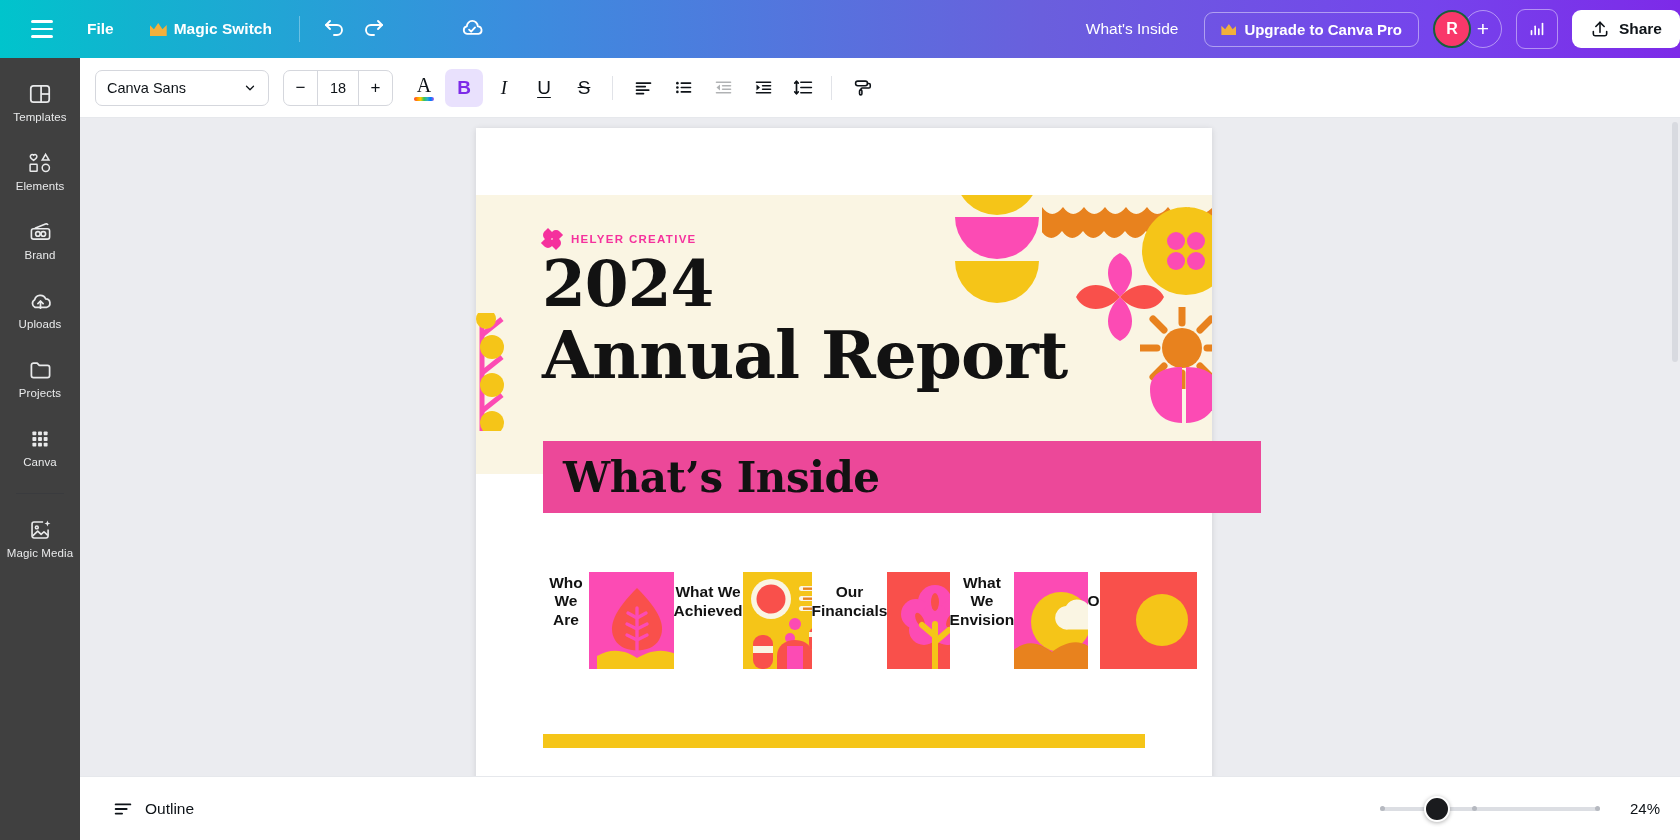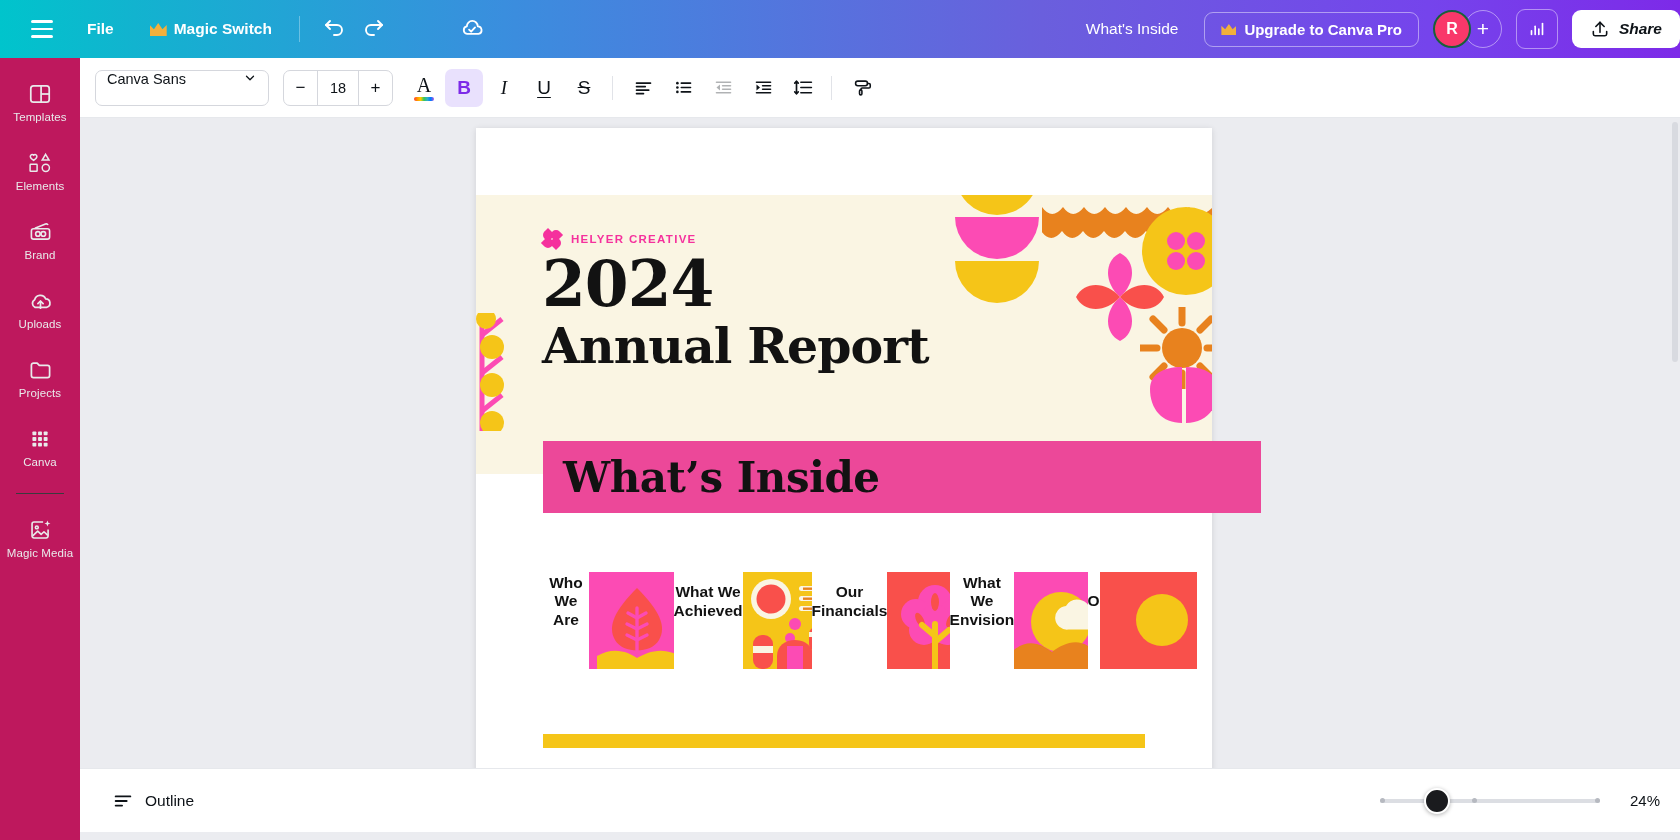--- a/index.html
+++ b/index.html
@@ -60,44 +60,44 @@
     display: flex; align-items: center; justify-content: center; margin-left: -7px;
     font-size: 21px; font-weight: 300; cursor: pointer; color: #fff;
   }
   .chart-btn {
     width: 42px; height: 40px; border: 1px solid rgba(255,255,255,0.45); border-radius: 9px;
     display: flex; align-items: center; justify-content: center; margin-left: 14px; cursor: pointer;
   }
   .share-btn {
     display: flex; align-items: center; gap: 9px; background: #fff; color: #0e1318;
     border-radius: 9px; padding: 9px 18px; font-size: 15.5px; font-weight: 600;
-    margin-left: 14px; cursor: pointer; white-space: nowrap; font-style: italic;
+    margin-left: 14px; cursor: pointer; white-space: nowrap;
   }
 
   
   .sidebar {
     position: absolute; top: 58px; left: 0; width: 80px; height: 782px;
-    background: #be185d; display: flex; flex-direction: column; align-items: center;
+    background: #404040; display: flex; flex-direction: column; align-items: center;
     padding-top: 14px; z-index: 20;
   }
   .side-item {
     width: 72px; padding: 9px 0 7px; display: flex; flex-direction: column;
     align-items: center; gap: 4px; border-radius: 9px; cursor: pointer; margin-bottom: 11px;
   }
   .side-label { font-size: 11.5px; color: #e9eaeb; font-weight: 400; letter-spacing: .1px; }
   .side-divider { width: 48px; height: 1px; background: #3a3b3e; margin: 7px 0 14px; }
 
   
   .toolbar {
     position: absolute; top: 58px; left: 80px; width: 1600px; height: 60px;
     background: #fff; display: flex; align-items: center; padding-left: 15px;
     border-bottom: 1px solid #e6e8ec; z-index: 15;
   }
   .font-select {
-    display: flex; justify-content: space-between;
+    display: flex; align-items: center; justify-content: space-between;
     width: 174px; height: 36px; border: 1px solid #d5d7dd; border-radius: 7px;
     padding: 0 11px; font-size: 14.5px; color: #0e1318; cursor: pointer;
   }
   .size-group {
     display: flex; align-items: center; height: 36px; border: 1px solid #d5d7dd;
     border-radius: 7px; margin-left: 14px; overflow: hidden;
   }
   .size-btn {
     width: 33px; height: 34px; display: flex; align-items: center; justify-content: center;
     font-size: 17px; color: #0e1318; cursor: pointer; user-select: none;
@@ -146,21 +146,21 @@
   .brand-mark i:nth-child(3) { left: 0; bottom: 0; transform: rotate(45deg); }
   .brand-mark i:nth-child(4) { right: 0; bottom: 0; transform: rotate(315deg); }
   .brand-name {
     font-size: 11.5px; font-weight: 700; letter-spacing: 1.3px; color: #f5319d;
   }
   .rep-year, .rep-title {
     position: absolute; left: 66px; font-family: "DejaVu Serif", "Liberation Serif", serif;
     font-weight: 700; color: #121212; letter-spacing: -1px;
   }
   .rep-year { top: 58px; font-size: 63px; line-height: 1; }
-  .rep-title { top: 127px; font-size: 49px; line-height: 1; }
+  .rep-title { top: 127px; font-size: 66px; line-height: 1; }
 
   
   .dec { position: absolute; }
   .half-down { border-radius: 0 0 999px 999px; }
 
   
   .banner {
     position: absolute; left: 67px; top: 313px; width: 718px; height: 72px;
     background: #ec4899; display: flex; align-items: center; padding-left: 20px;
   }
@@ -177,21 +177,21 @@
     line-height: 1.18; white-space: pre-line;
   }
   .sec-thumb { margin-top: 38px; width: 97px; height: 97px; position: relative; overflow: hidden; }
 
   .yellow-bar {
     position: absolute; left: 67px; top: 606px; width: 602px; height: 14px; background: #f5c518;
   }
 
   
   .bottombar {
-    position: absolute; bottom: 8px; left: 80px; width: 1600px; height: 64px;
+    position: absolute; bottom: 0; left: 80px; width: 1600px; height: 64px;
     background: #fff; border-top: 1px solid #e6e8ec; display: flex; align-items: center;
     padding: 0 20px; z-index: 20;
   }
   .outline-btn {
     display: flex; align-items: center; gap: 11px; padding: 8px 12px; border-radius: 7px;
     cursor: pointer; font-size: 15.5px; font-weight: 500; color: #0e1318;
   }
   .zoom-wrap { margin-left: auto; display: flex; align-items: center; gap: 18px; }
   .zoom-slider { position: relative; width: 220px; height: 20px; display: flex; align-items: center; cursor: pointer; }
   .zs-track { position: absolute; left: 0; right: 0; height: 4px; background: #dcdee3; border-radius: 2px; }

